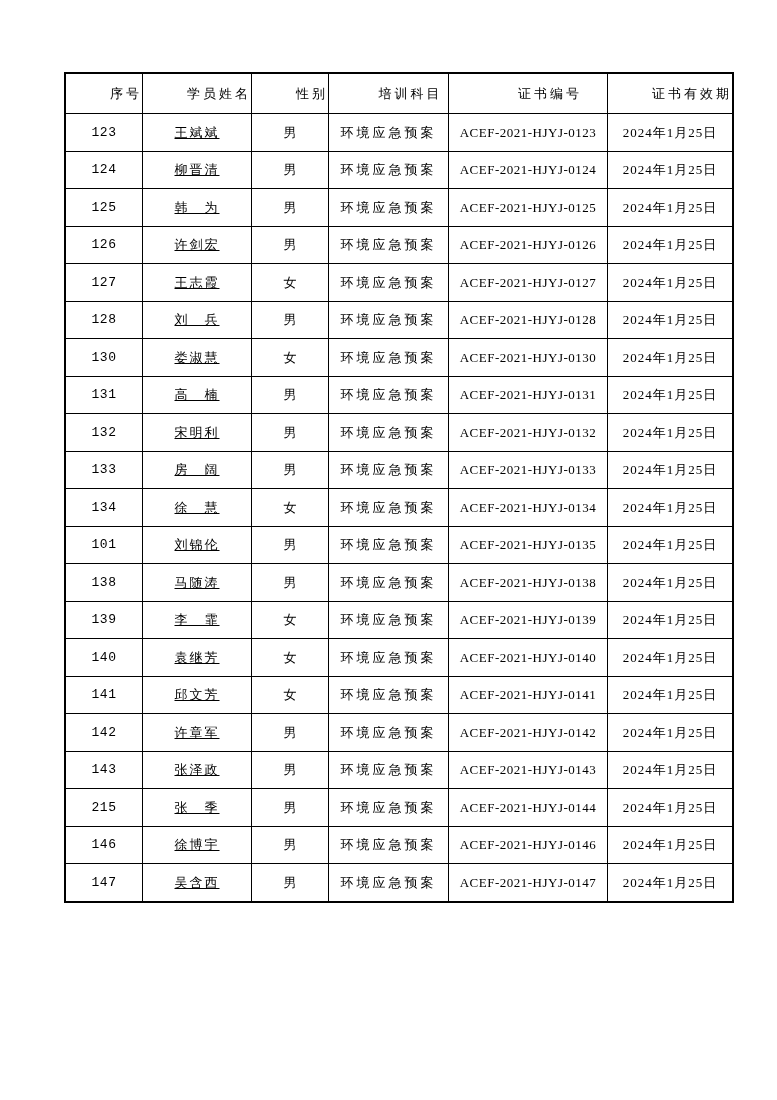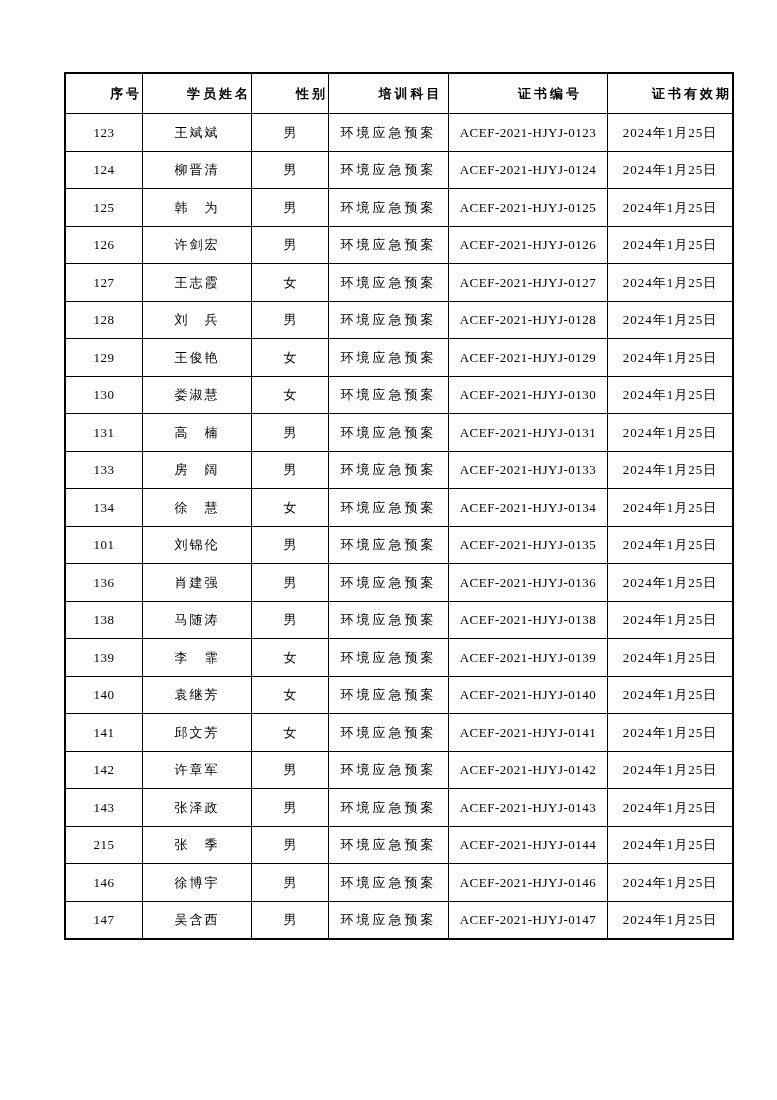--- a/index.html
+++ b/index.html
@@ -33,30 +33,30 @@
     text-align: center;
     vertical-align: middle;
     padding: 0;
     font-size: 13px;
     line-height: 1;
     overflow: hidden;
     white-space: nowrap;
   }
   .cert-table thead th {
     height: 39px;
-    font-weight: bold;
+    font-weight: normal;
     letter-spacing: 3px;
     padding-left: 44px;
   }
   .cert-table tbody td {
     height: 36.5px;
     font-weight: normal;
   }
-  .col-no      { letter-spacing: 0.5px; }
-  .col-name    { letter-spacing: 2px; }
+  .col-no      { letter-spacing: 0.5px; font-family: Liberation Mono, monospace; }
+  .col-name    { letter-spacing: 2px; text-decoration: underline; }
   .col-gender  { letter-spacing: 0; }
   .col-subject { letter-spacing: 3px; }
   .col-cert    { letter-spacing: 0.5px; }
   .col-validity{ letter-spacing: 1px; }
 </style>
 </head>
 <body>
 
 <div class="sheet">
   <table class="cert-table">
@@ -121,44 +121,44 @@
         </tr>
         <tr>
           <td class="col-no">128</td>
           <td class="col-name">刘　兵</td>
           <td class="col-gender">男</td>
           <td class="col-subject">环境应急预案</td>
           <td class="col-cert">ACEF-2021-HJYJ-0128</td>
           <td class="col-validity">2024年1月25日</td>
         </tr>
         <tr>
-          <td class="col-no">129</td>
-          <td class="col-name">王俊艳</td>
-          <td class="col-gender">女</td>
-          <td class="col-subject">环境应急预案</td>
-          <td class="col-cert">ACEF-2021-HJYJ-0129</td>
-          <td class="col-validity">2024年1月25日</td>
-        </tr>
-        <tr>
           <td class="col-no">130</td>
           <td class="col-name">娄淑慧</td>
           <td class="col-gender">女</td>
           <td class="col-subject">环境应急预案</td>
           <td class="col-cert">ACEF-2021-HJYJ-0130</td>
           <td class="col-validity">2024年1月25日</td>
         </tr>
         <tr>
           <td class="col-no">131</td>
           <td class="col-name">高　楠</td>
           <td class="col-gender">男</td>
           <td class="col-subject">环境应急预案</td>
           <td class="col-cert">ACEF-2021-HJYJ-0131</td>
           <td class="col-validity">2024年1月25日</td>
         </tr>
         <tr>
+          <td class="col-no">132</td>
+          <td class="col-name">宋明利</td>
+          <td class="col-gender">男</td>
+          <td class="col-subject">环境应急预案</td>
+          <td class="col-cert">ACEF-2021-HJYJ-0132</td>
+          <td class="col-validity">2024年1月25日</td>
+        </tr>
+        <tr>
           <td class="col-no">133</td>
           <td class="col-name">房　阔</td>
           <td class="col-gender">男</td>
           <td class="col-subject">环境应急预案</td>
           <td class="col-cert">ACEF-2021-HJYJ-0133</td>
           <td class="col-validity">2024年1月25日</td>
         </tr>
         <tr>
           <td class="col-no">134</td>
           <td class="col-name">徐　慧</td>
@@ -166,28 +166,20 @@
           <td class="col-subject">环境应急预案</td>
           <td class="col-cert">ACEF-2021-HJYJ-0134</td>
           <td class="col-validity">2024年1月25日</td>
         </tr>
         <tr>
           <td class="col-no">101</td>
           <td class="col-name">刘锦伦</td>
           <td class="col-gender">男</td>
           <td class="col-subject">环境应急预案</td>
           <td class="col-cert">ACEF-2021-HJYJ-0135</td>
-          <td class="col-validity">2024年1月25日</td>
-        </tr>
-        <tr>
-          <td class="col-no">136</td>
-          <td class="col-name">肖建强</td>
-          <td class="col-gender">男</td>
-          <td class="col-subject">环境应急预案</td>
-          <td class="col-cert">ACEF-2021-HJYJ-0136</td>
           <td class="col-validity">2024年1月25日</td>
         </tr>
         <tr>
           <td class="col-no">138</td>
           <td class="col-name">马随涛</td>
           <td class="col-gender">男</td>
           <td class="col-subject">环境应急预案</td>
           <td class="col-cert">ACEF-2021-HJYJ-0138</td>
           <td class="col-validity">2024年1月25日</td>
         </tr>

